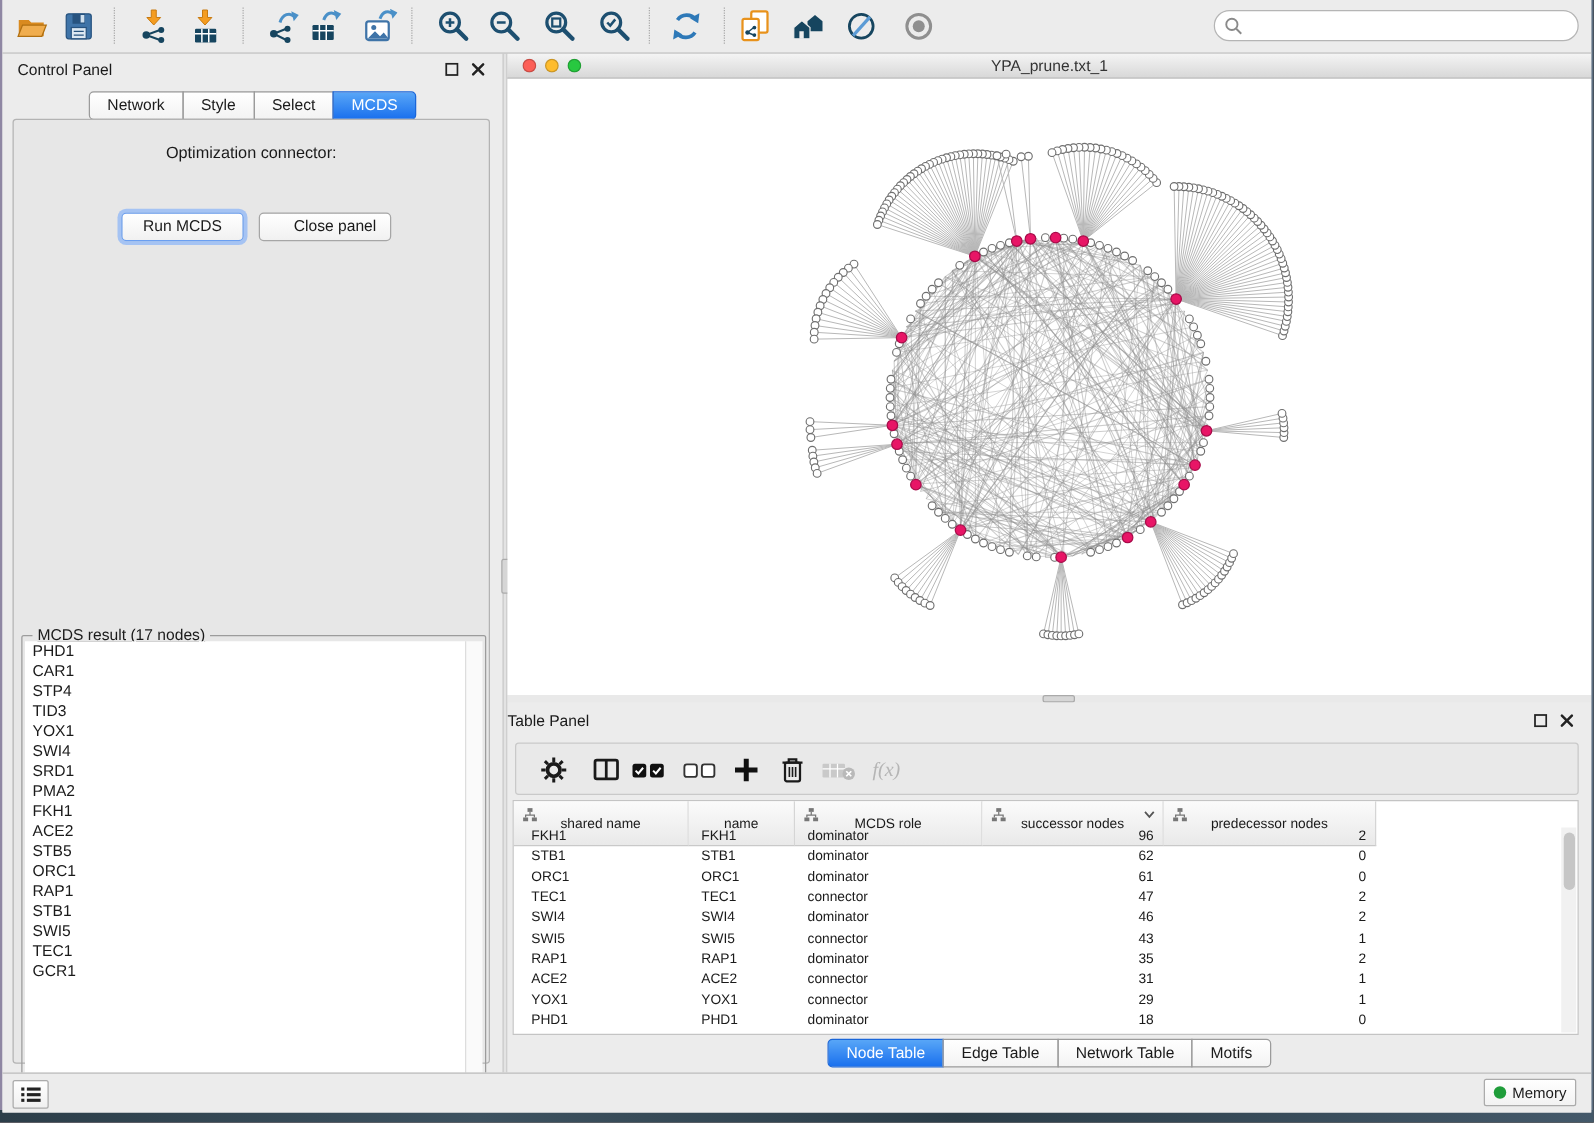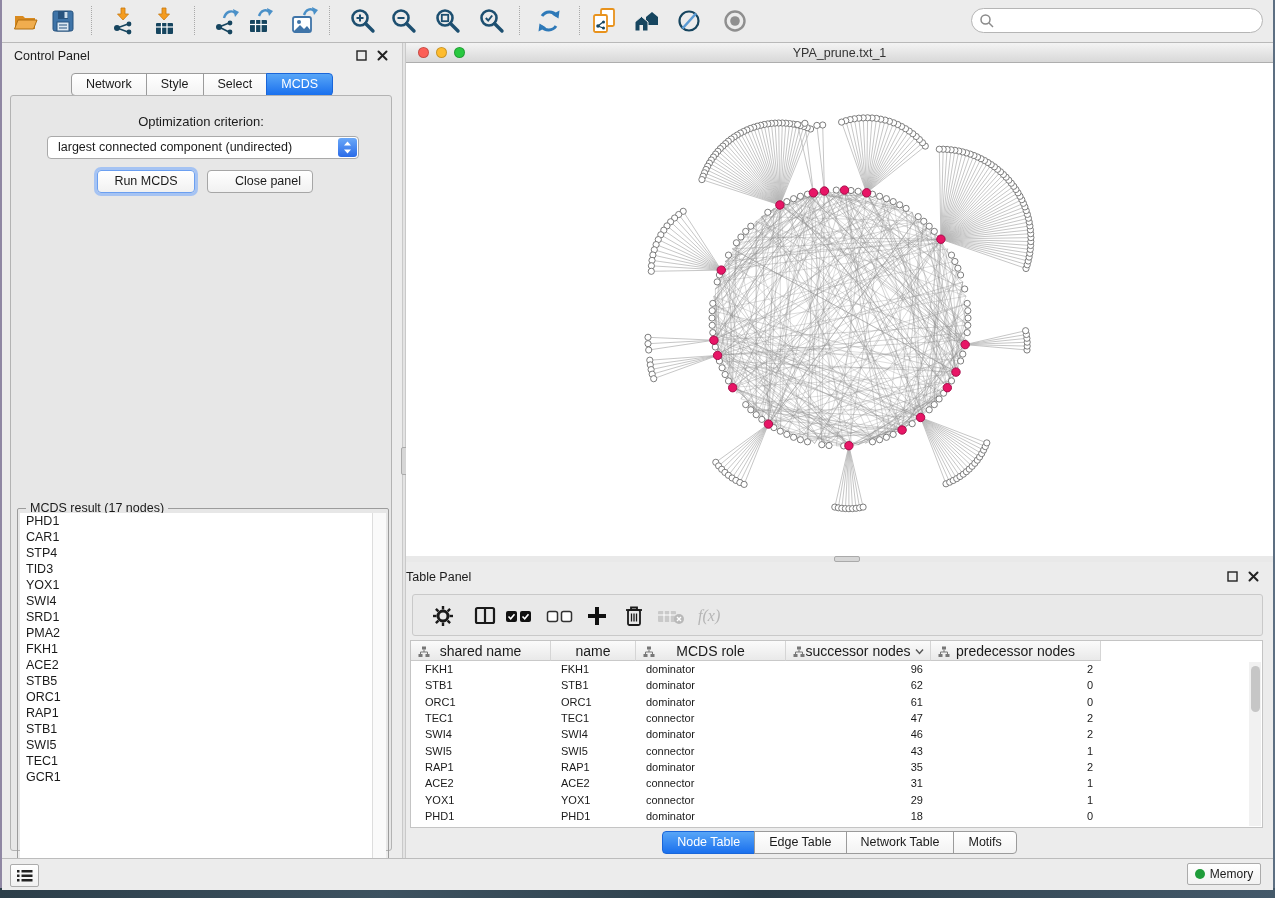--- a/index.html
+++ b/index.html
@@ -64,23 +64,23 @@
   #net-canvas{position:absolute;left:0;top:20px;width:867px;height:493px;background:#fff;}
 
   
   #table-panel{position:absolute;left:404px;top:562px;width:867px;height:296px;background:#ececec;}
   #tp-toolbar{position:absolute;left:6px;top:32px;width:851px;height:42px;background:#e9e9e9;
     border:1px solid #c9c9c9;border-radius:3px;box-sizing:border-box;}
   .tpicon{position:absolute;top:9px;width:24px;height:24px;}
   #node-table{position:absolute;left:4px;top:78px;width:853px;height:188px;background:#fff;
     border:1px solid #c4c4c4;box-sizing:border-box;overflow:hidden;}
   #nt-header{position:absolute;left:0;top:0;height:20px;display:flex;}
-  .hcell{position:relative;height:20px;background:linear-gradient(#fbfbfb,#e9e9e9);
+  .hcell{position:relative;height:36px;background:linear-gradient(#fbfbfb,#e9e9e9);
     border-right:1px solid #d5d5d5;border-bottom:1px solid #c9c9c9;box-sizing:border-box;
-    font-size:14px;display:flex;align-items:center;justify-content:center;}
+    font-size:11px;display:flex;align-items:center;justify-content:center;}
   .hcell .ns-icon{position:absolute;left:7px;top:5px;}
   .hcell .sort{position:absolute;right:6px;top:7px;}
   .trow{display:flex;height:16.3px;align-items:center;}
   .tcell{font-size:11px;box-sizing:border-box;white-space:nowrap;overflow:hidden;}
   #nt-scroll{position:absolute;right:1px;top:21px;width:12px;bottom:1px;background:#f1f1f1;}
   #nt-thumb{position:absolute;right:1.5px;top:4px;width:9px;height:46px;background:#c6c6c6;border-radius:5px;}
   #tp-tabs{position:absolute;left:0;top:269px;width:100%;display:flex;justify-content:center;}
 
   
   #status-bar{position:absolute;left:0;top:858px;width:100%;height:32px;background:#ececec;border-top:1px solid #bcbcbc;box-sizing:border-box;}
@@ -248,30 +248,21 @@
             <path d="M1.5 1.5l8 8M9.5 1.5l-8 8" stroke="#222" stroke-width="2" stroke-linecap="round"></path>
           </svg>
       </div>
       <div class="cp-tabs" id="cp-tabs">
           <span class="seg first">Network</span>
           <span class="seg">Style</span>
           <span class="seg">Select</span>
           <span class="seg last active">MCDS</span>
         </div>
       <div id="cp-content">
-        <div id="opt-label">Optimization criterion:</div>
-        <div id="criterion-select">
-          <span class="val">largest connected component (undirected)</span>
-          <span class="stepper">
-            <svg width="19" height="19">
-                <path d="M9.5 3.5l3.5 4h-7z" fill="#fff"></path>
-                <path d="M9.5 15.5l-3.5-4h7z" fill="#fff"></path>
-              </svg>
-          </span>
-        </div>
+        <div id="opt-label">Optimization connector:</div>
         <div class="btn" id="run-btn">Run MCDS</div>
         <div class="btn" id="closepanel-btn">Close panel</div>
         <div id="result-group">
           <div id="result-title">MCDS result (17 nodes)</div>
           <div id="result-list">
               <div class="mcds-item">PHD1</div>
               <div class="mcds-item">CAR1</div>
               <div class="mcds-item">STP4</div>
               <div class="mcds-item">TID3</div>
               <div class="mcds-item">YOX1</div>

